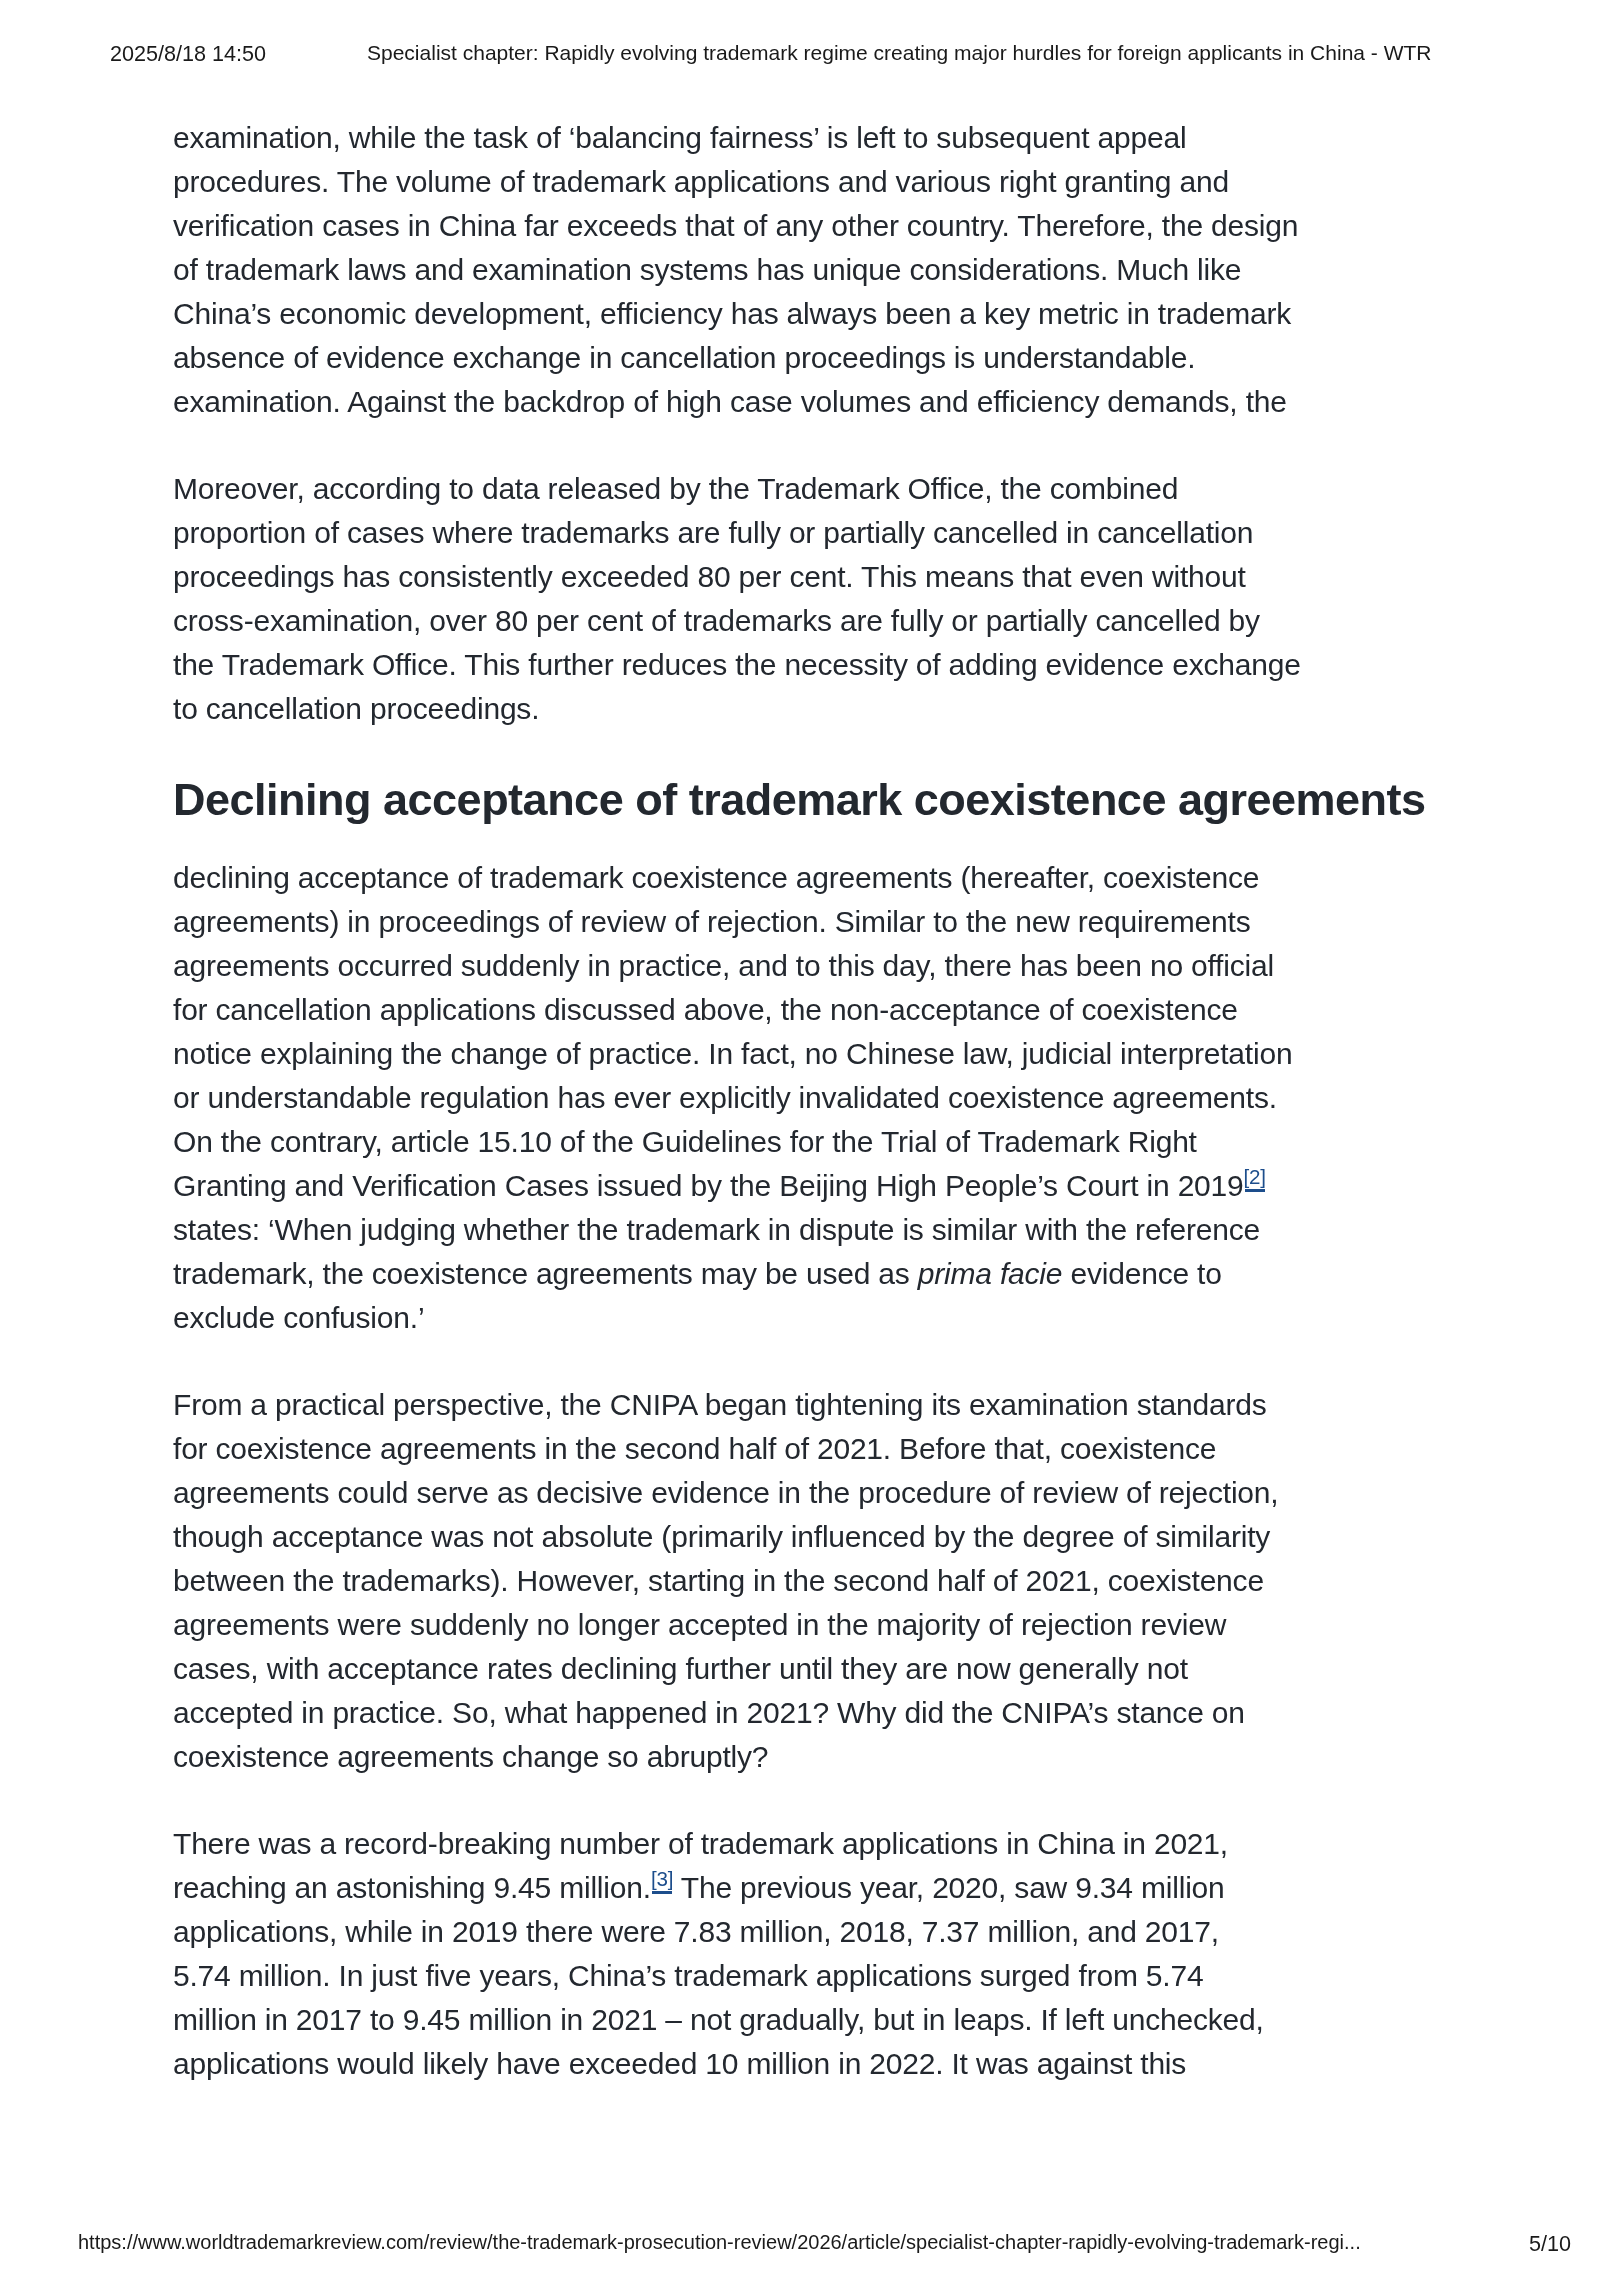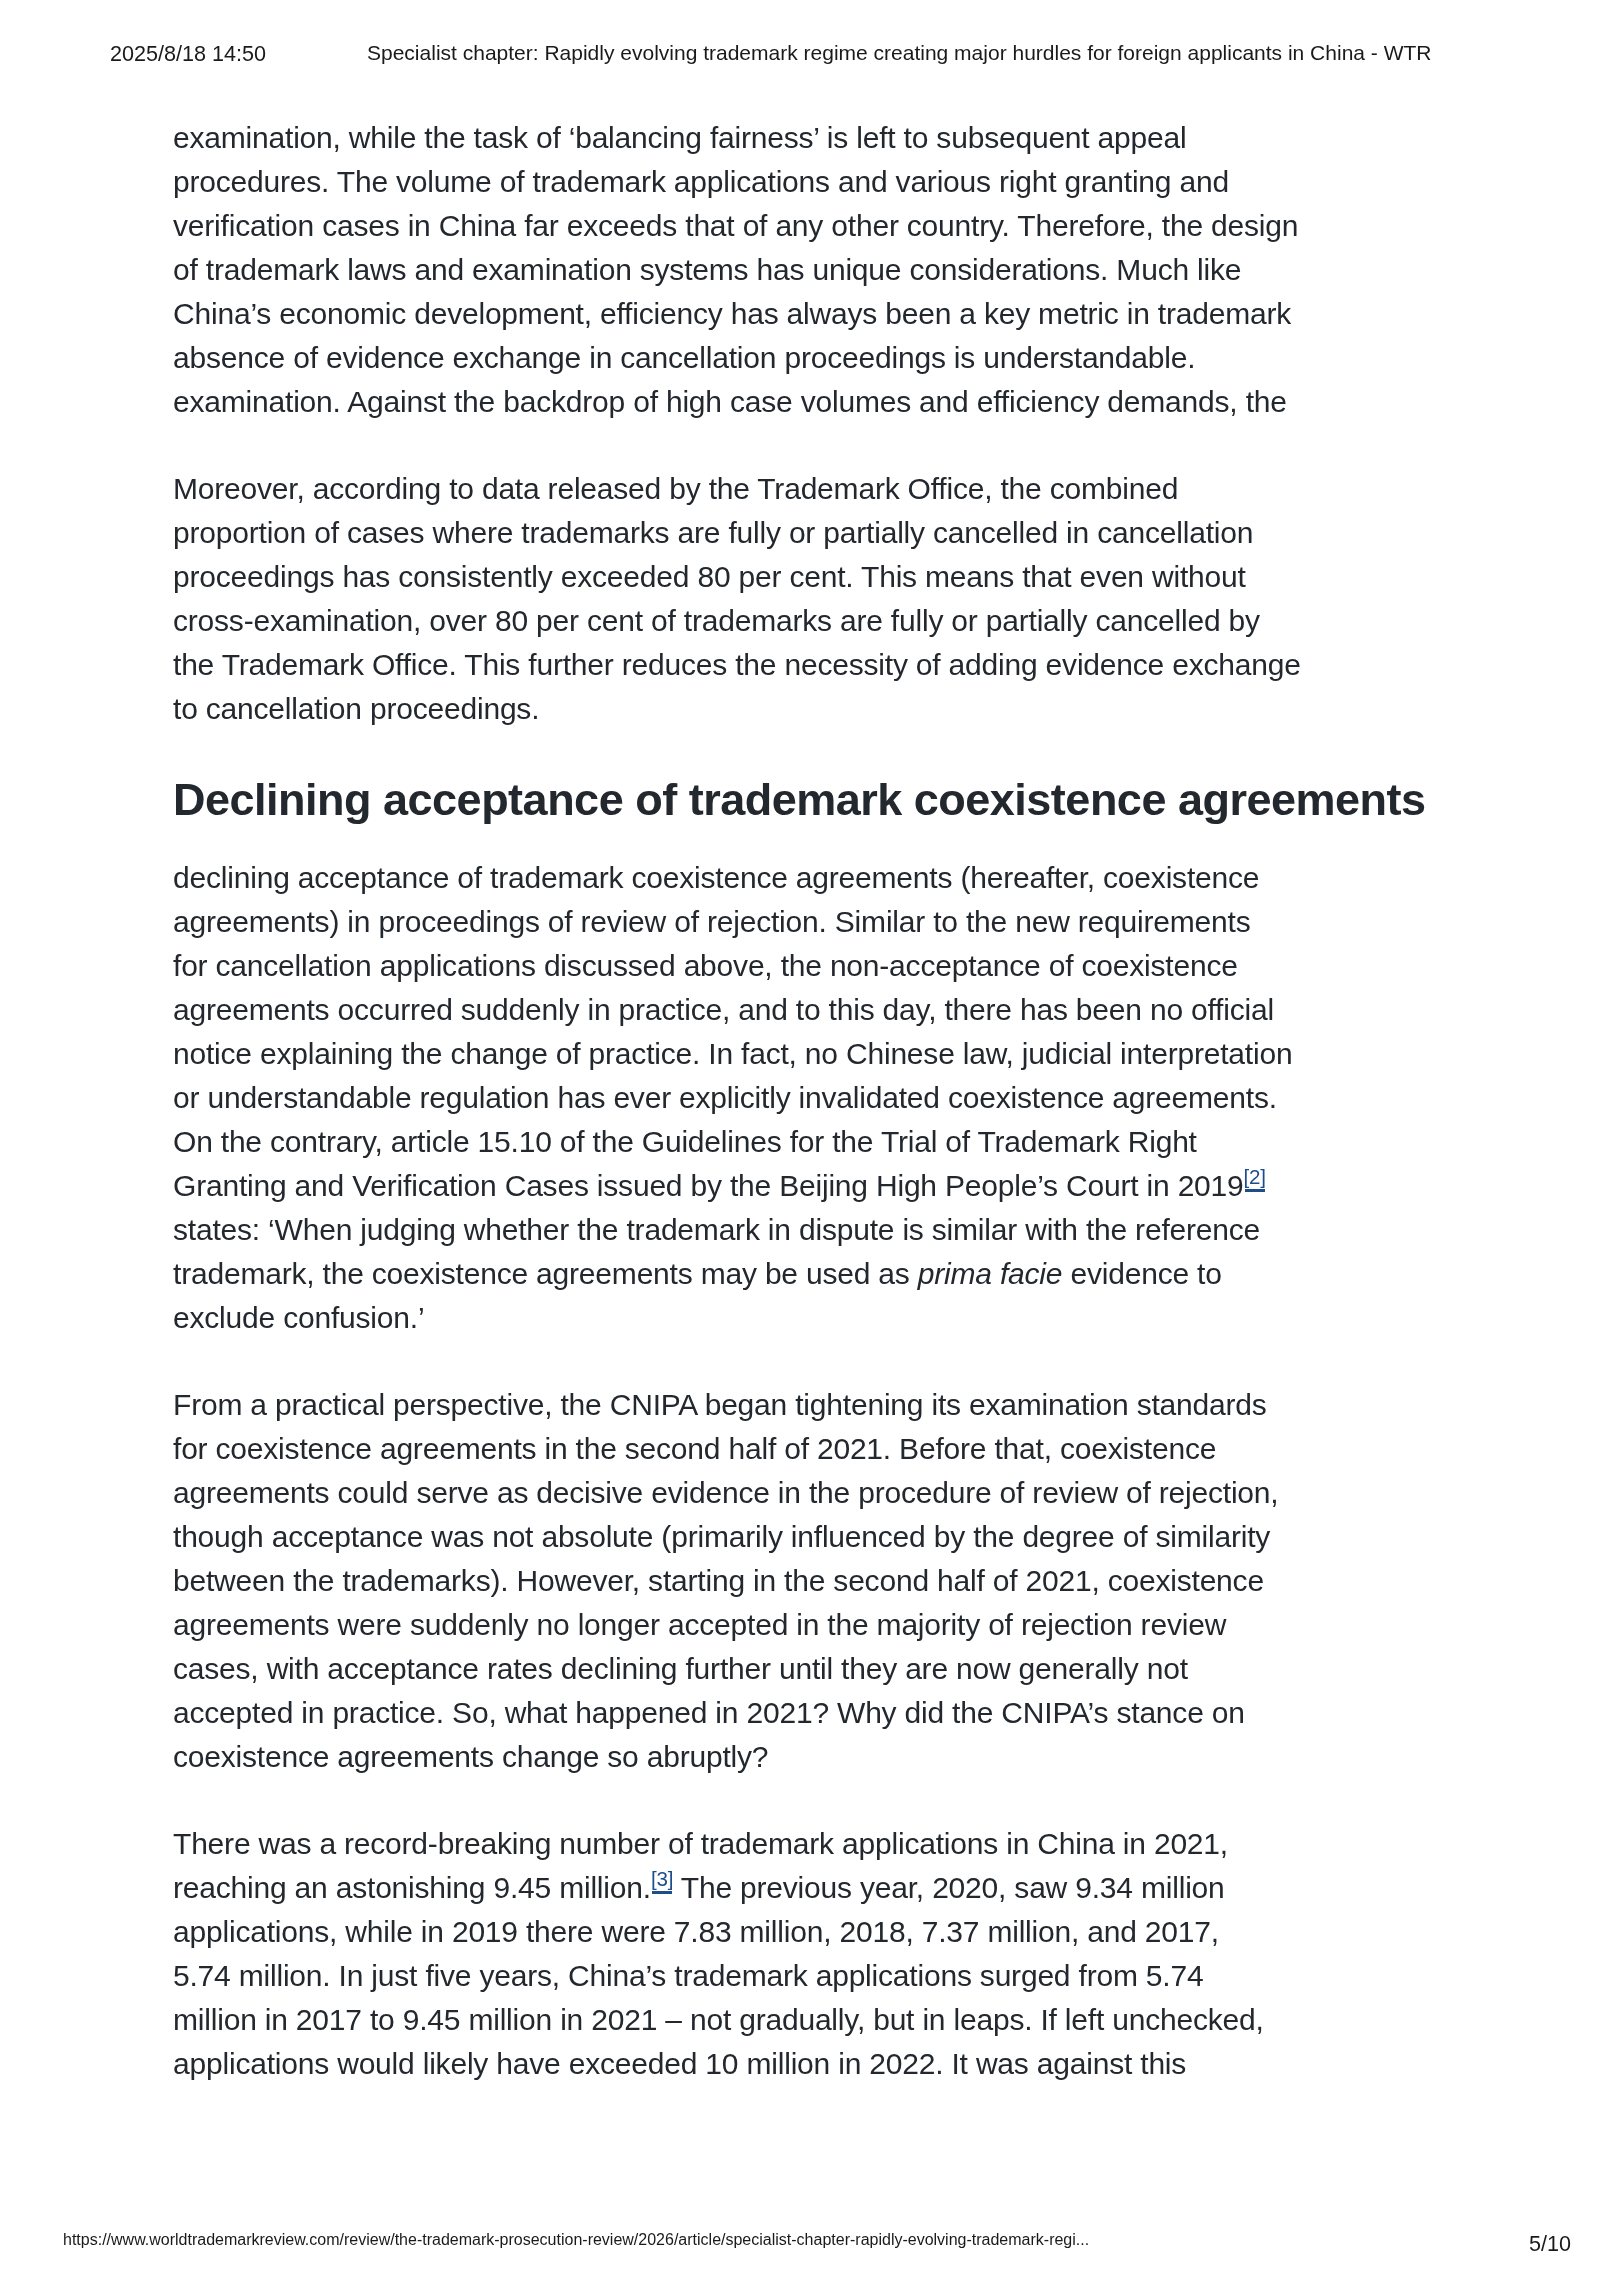--- a/index.html
+++ b/index.html
@@ -59,22 +59,22 @@
     display:inline-block;
     line-height:0;
   }
   a.suplink::after{
     content:"";
     position:absolute;
     left:1px;right:1px;bottom:-14.7px;
     border-bottom:3.9px solid var(--link);
   }
   .print-footer-url{
-    position:absolute;left:63px;top:2231px;
-    font-size:16px;color:var(--chrome);
+    position:absolute;left:78px;top:2231px;
+    font-size:20px;color:var(--chrome);
     white-space:nowrap;
   }
   .print-footer-page{
     position:absolute;right:49px;top:2231px;
     font-size:21.6px;color:var(--chrome);
     white-space:nowrap;
   }
 </style>
 </head>
 <body>
@@ -98,22 +98,22 @@
       <span class="line">proportion of cases where trademarks are fully or partially cancelled in cancellation</span>
       <span class="line">proceedings has consistently exceeded 80 per cent. This means that even without</span>
       <span class="line">cross-examination, over 80 per cent of trademarks are fully or partially cancelled by</span>
       <span class="line">the Trademark Office. This further reduces the necessity of adding evidence exchange</span>
       <span class="line">to cancellation proceedings.</span>
     </p>
     <h2 class="section-heading">Declining acceptance of trademark coexistence agreements</h2>
     <p class="para">
       <span class="line">declining acceptance of trademark coexistence agreements (hereafter, coexistence</span>
       <span class="line">agreements) in proceedings of review of rejection. Similar to the new requirements</span>
+      <span class="line">agreements occurred suddenly in practice, and to this day, there has been no official</span>
       <span class="line">for cancellation applications discussed above, the non-acceptance of coexistence</span>
-      <span class="line">agreements occurred suddenly in practice, and to this day, there has been no official</span>
       <span class="line">notice explaining the change of practice. In fact, no Chinese law, judicial interpretation</span>
       <span class="line">or understandable regulation has ever explicitly invalidated coexistence agreements.</span>
       <span class="line">On the contrary, article 15.10 of the Guidelines for the Trial of Trademark Right</span>
       <span class="line">Granting and Verification Cases issued by the Beijing High People’s Court in 2019<a class="suplink">[2]</a></span>
       <span class="line">states: ‘When judging whether the trademark in dispute is similar with the reference</span>
       <span class="line">trademark, the coexistence agreements may be used as <em>prima facie</em> evidence to</span>
       <span class="line">exclude confusion.’</span>
     </p>
     <p class="para">
       <span class="line">From a practical perspective, the CNIPA began tightening its examination standards</span>

